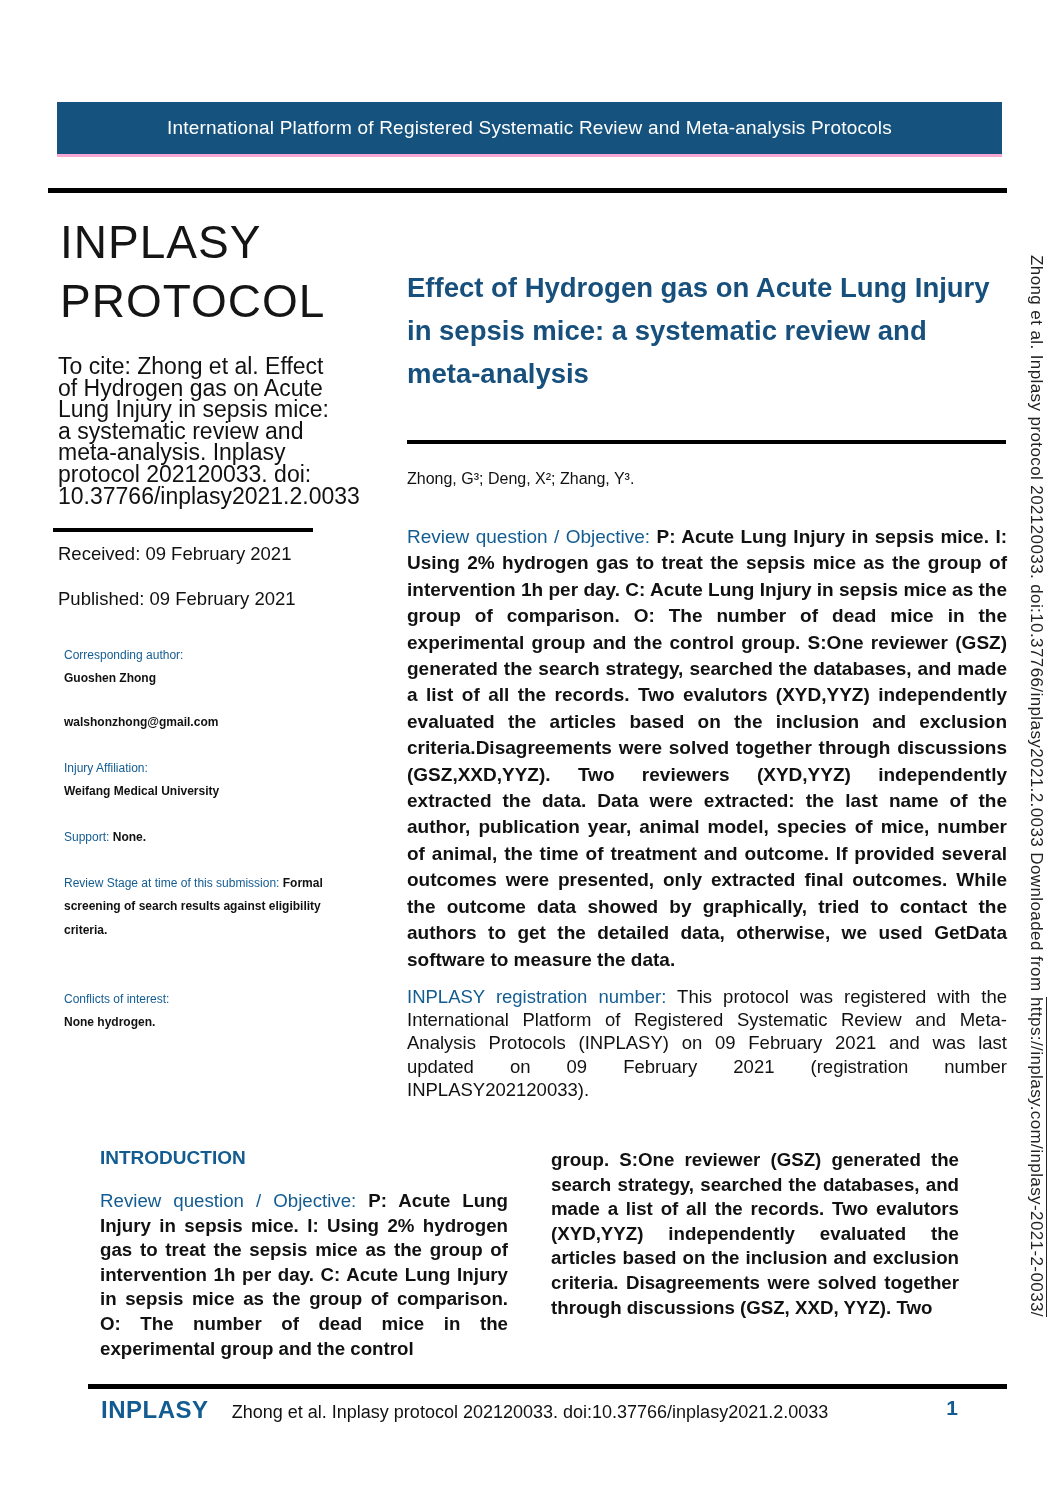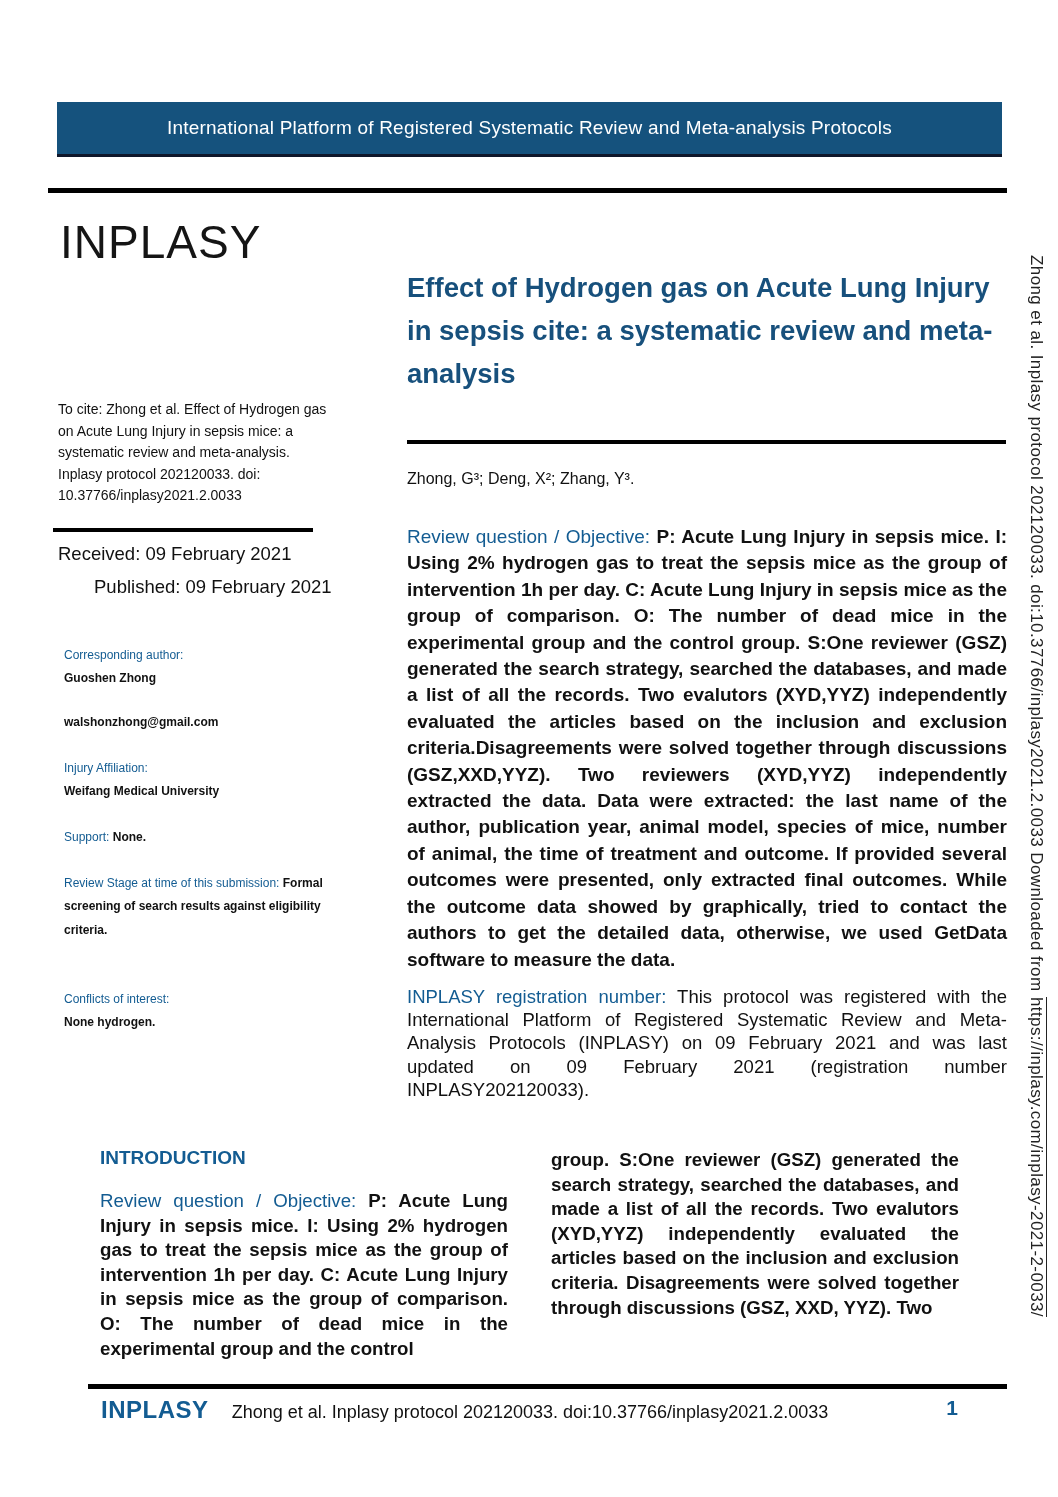--- a/index.html
+++ b/index.html
@@ -7,37 +7,37 @@
   body {
     width:1058px; height:1497px; position:relative; overflow:hidden;
     font-family:"Liberation Sans", sans-serif; color:#111;
   }
   .abs { position:absolute; }
 
   
   .banner {
     left:57px; top:102px; width:945px; height:55px;
     background:var(--banner-bg, #15527D);
-    border-bottom:3px solid #0f172a;
+    border-bottom:3px solid #f9a8d4;
     display:flex; align-items:center; justify-content:center;
     color:#fff; font-size:19px; letter-spacing:0.2px;
   }
 
   .rule { background:#000; }
   .rule-top    { left:48px;  top:188px;  width:959px; height:5px; }
   .rule-left   { left:53px;  top:528px;  width:260px; height:4px; }
   .rule-right  { left:407px; top:440px;  width:599px; height:4px; }
   .rule-footer { left:88px;  top:1384px; width:919px; height:5px; }
 
   
   .mast-title { left:60px; top:213px; width:300px; font-size:46px; line-height:59px; letter-spacing:1px; color:#151515; font-weight:400; }
-  .cite       { left:58px; top:356px; width:272px; font-size:14px; line-height:21.6px;margin-top:43px; }
+  .cite       { left:58px; top:356px; width:272px; font-size:23px; line-height:21.6px; }
   .meta-line  { left:58px; width:290px; font-size:18.5px; }
   .received   { top:543px; }
-  .published  { top:576px;margin-left:36px; }
+  .published  { top:588px; }
   .blk        { left:64px; width:292px; font-size:12px; font-weight:700; line-height:23.3px; }
   .lbl        { color:var(--label-blue, #135C92); font-weight:400; }
   .corr-label { top:644px; }
   .corr-name  { top:667px; }
   .email      { top:711px; }
   .aff-label  { top:757px; }
   .aff-value  { top:780px; }
   .support    { top:826px; }
   .rev-stage  { top:872px; }
   .conf-label { top:988px; }
@@ -82,20 +82,21 @@
   <span>International Platform of Registered Systematic Review and Meta-analysis Protocols</span>
 </div>
 
 <div class="abs rule rule-top"></div>
 <div class="abs rule rule-left"></div>
 <div class="abs rule rule-right"></div>
 <div class="abs rule rule-footer"></div>
 
 <div class="abs mast-title">
   <div>INPLASY</div>
+  <div>PROTOCOL</div>
 </div>
 
 <p class="abs cite">To cite: Zhong et al. Effect of Hydrogen gas on Acute Lung Injury in sepsis mice: a systematic review and meta-analysis. Inplasy protocol 202120033. doi: 10.37766/inplasy2021.2.0033</p>
 
 <p class="abs meta-line received">Received: 09 February 2021</p>
 <p class="abs meta-line published">Published: 09 February 2021</p>
 
 <p class="abs blk lbl corr-label">Corresponding author:</p>
 <p class="abs blk corr-name">Guoshen Zhong</p>
 
@@ -110,21 +111,21 @@
 </p>
 
 <p class="abs blk rev-stage">
   <span class="lbl">Review Stage at time of this submission:</span>
   <span>Formal screening of search results against eligibility criteria.</span>
 </p>
 
 <p class="abs blk lbl conf-label">Conflicts of interest:</p>
 <p class="abs blk conf-value">None hydrogen.</p>
 
-<h1 class="abs art-title">Effect of Hydrogen gas on Acute Lung Injury in sepsis cite: a systematic review and meta-analysis</h1>
+<h1 class="abs art-title">Effect of Hydrogen gas on Acute Lung Injury in sepsis mice: a systematic review and meta-analysis</h1>
 
 <p class="abs authors">Zhong, G³; Deng, X²; Zhang, Y³.</p>
 
 <p class="abs para rq-para">
   <span class="lbl">Review question / Objective:</span>
   <span>P: Acute Lung Injury in sepsis mice. I: Using 2% hydrogen gas to treat the sepsis mice as the group of intervention 1h per day. C: Acute Lung Injury in sepsis mice as the group of comparison. O: The number of dead mice in the experimental group and the control group. S:One reviewer (GSZ) generated the search strategy, searched the databases, and made a list of all the records. Two evalutors (XYD,YYZ) independently evaluated the articles based on the inclusion and exclusion criteria.Disagreements were solved together through discussions (GSZ,XXD,YYZ). Two reviewers (XYD,YYZ) independently extracted the data. Data were extracted: the last name of the author, publication year, animal model, species of mice, number of animal, the time of treatment and outcome. If provided several outcomes were presented, only extracted final outcomes. While the outcome data showed by graphically, tried to contact the authors to get the detailed data, otherwise, we used GetData software to measure the data.</span>
 </p>
 
 <p class="abs para reg-para">
   <span class="lbl">INPLASY registration number:</span>

